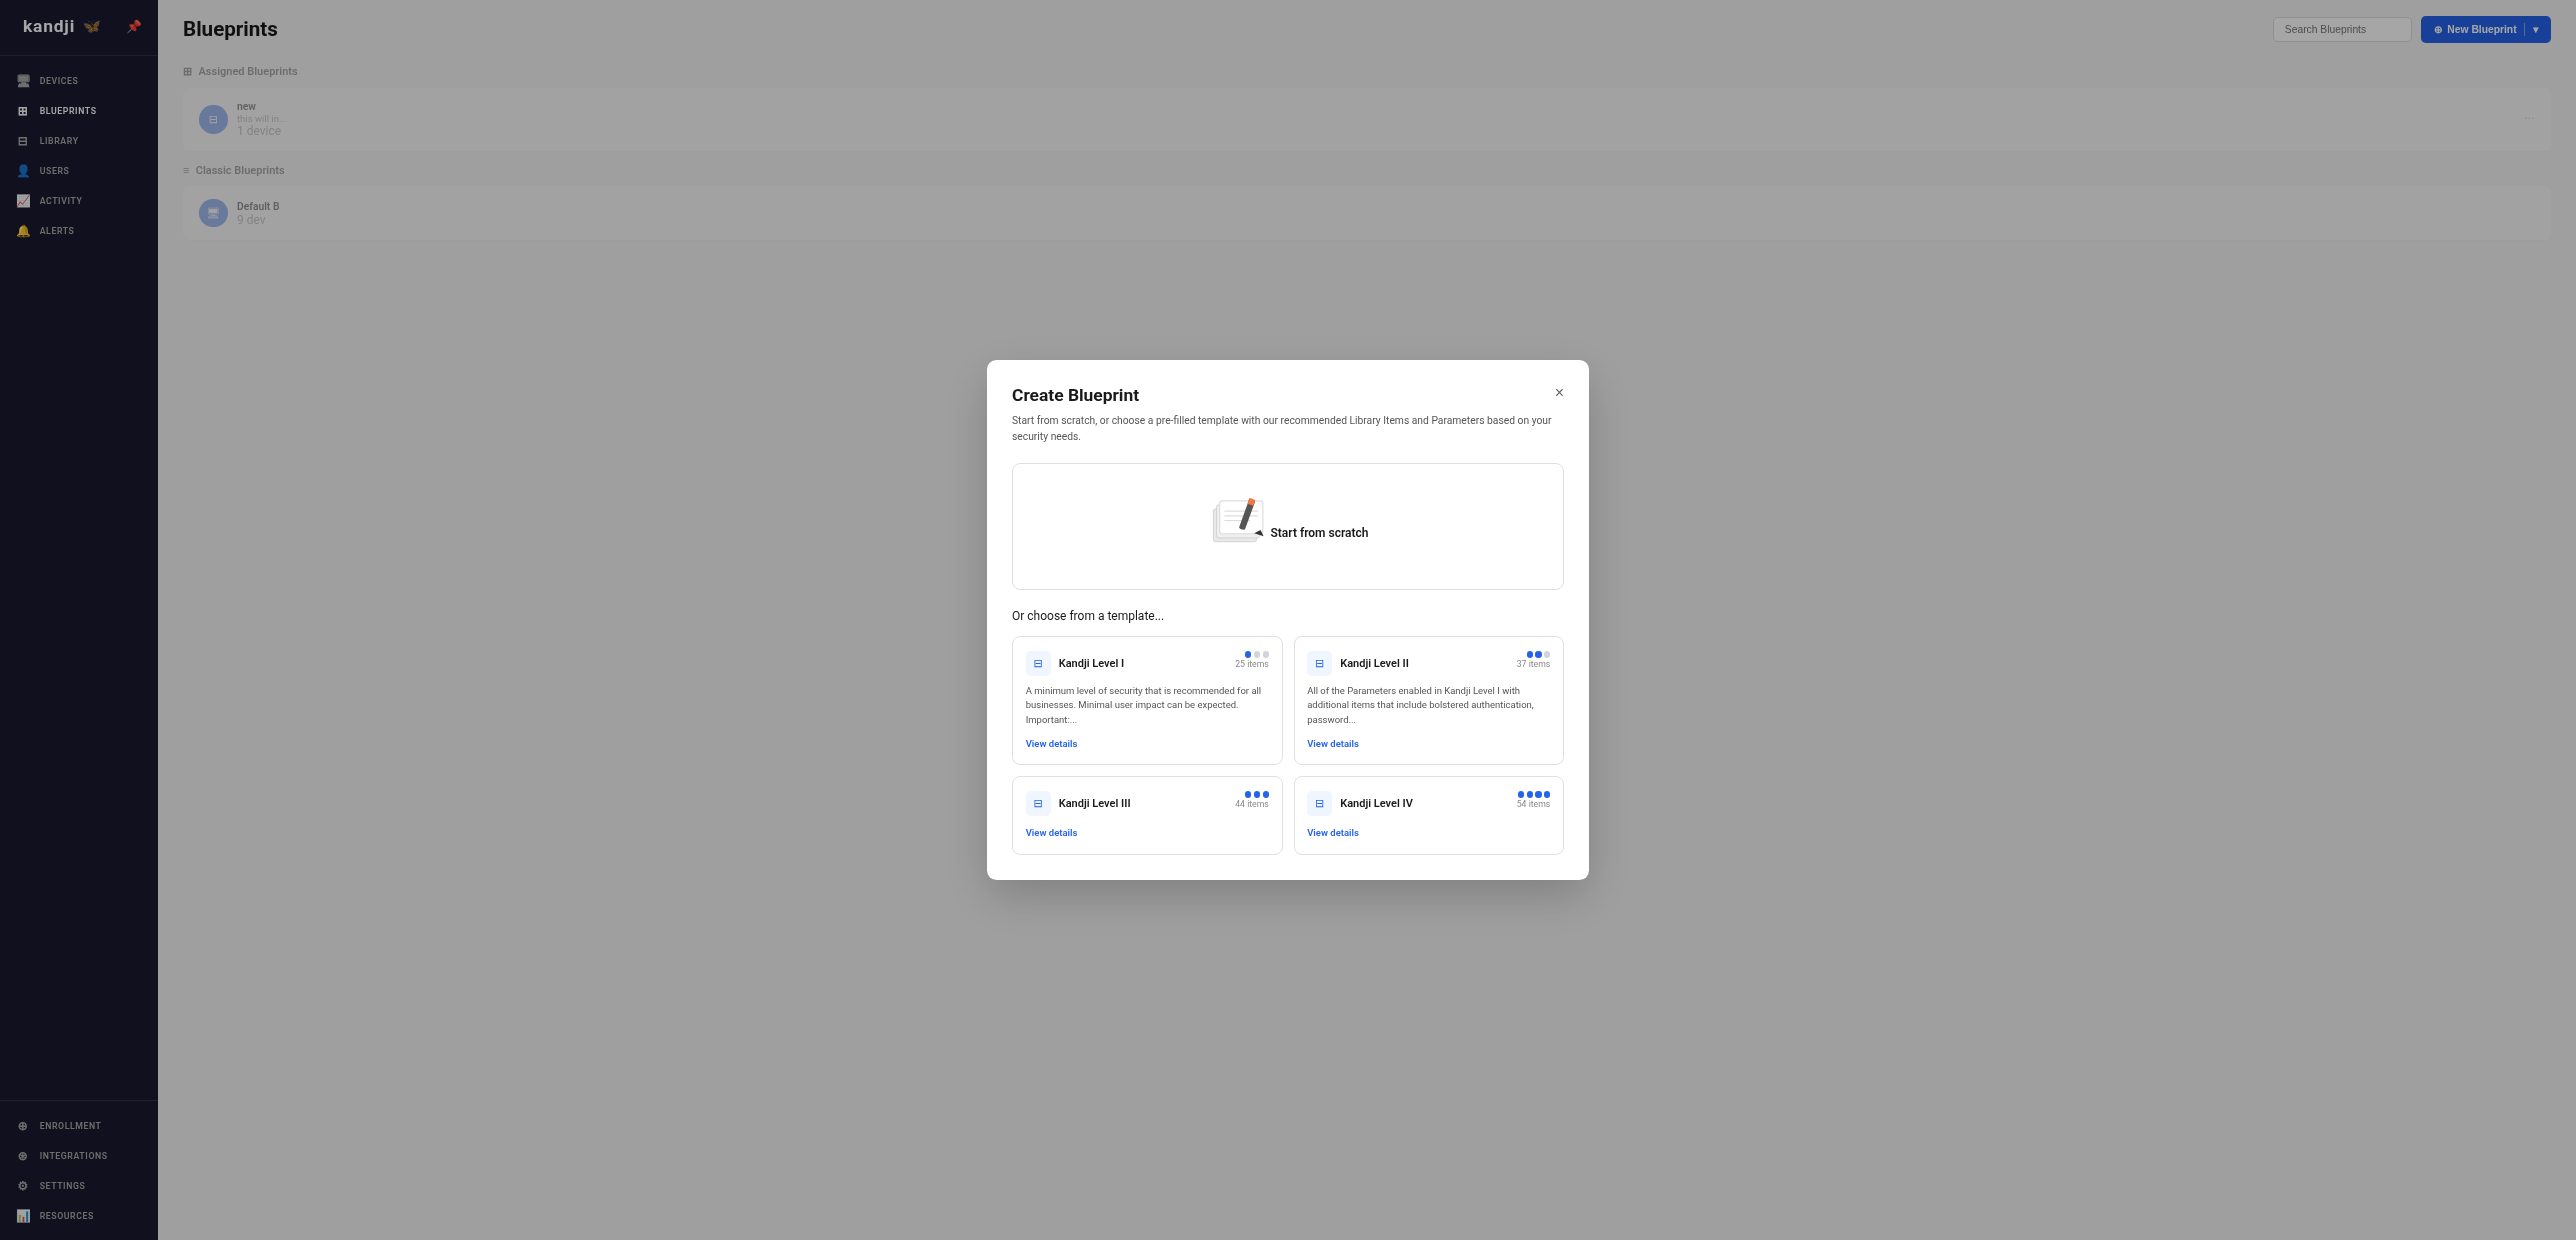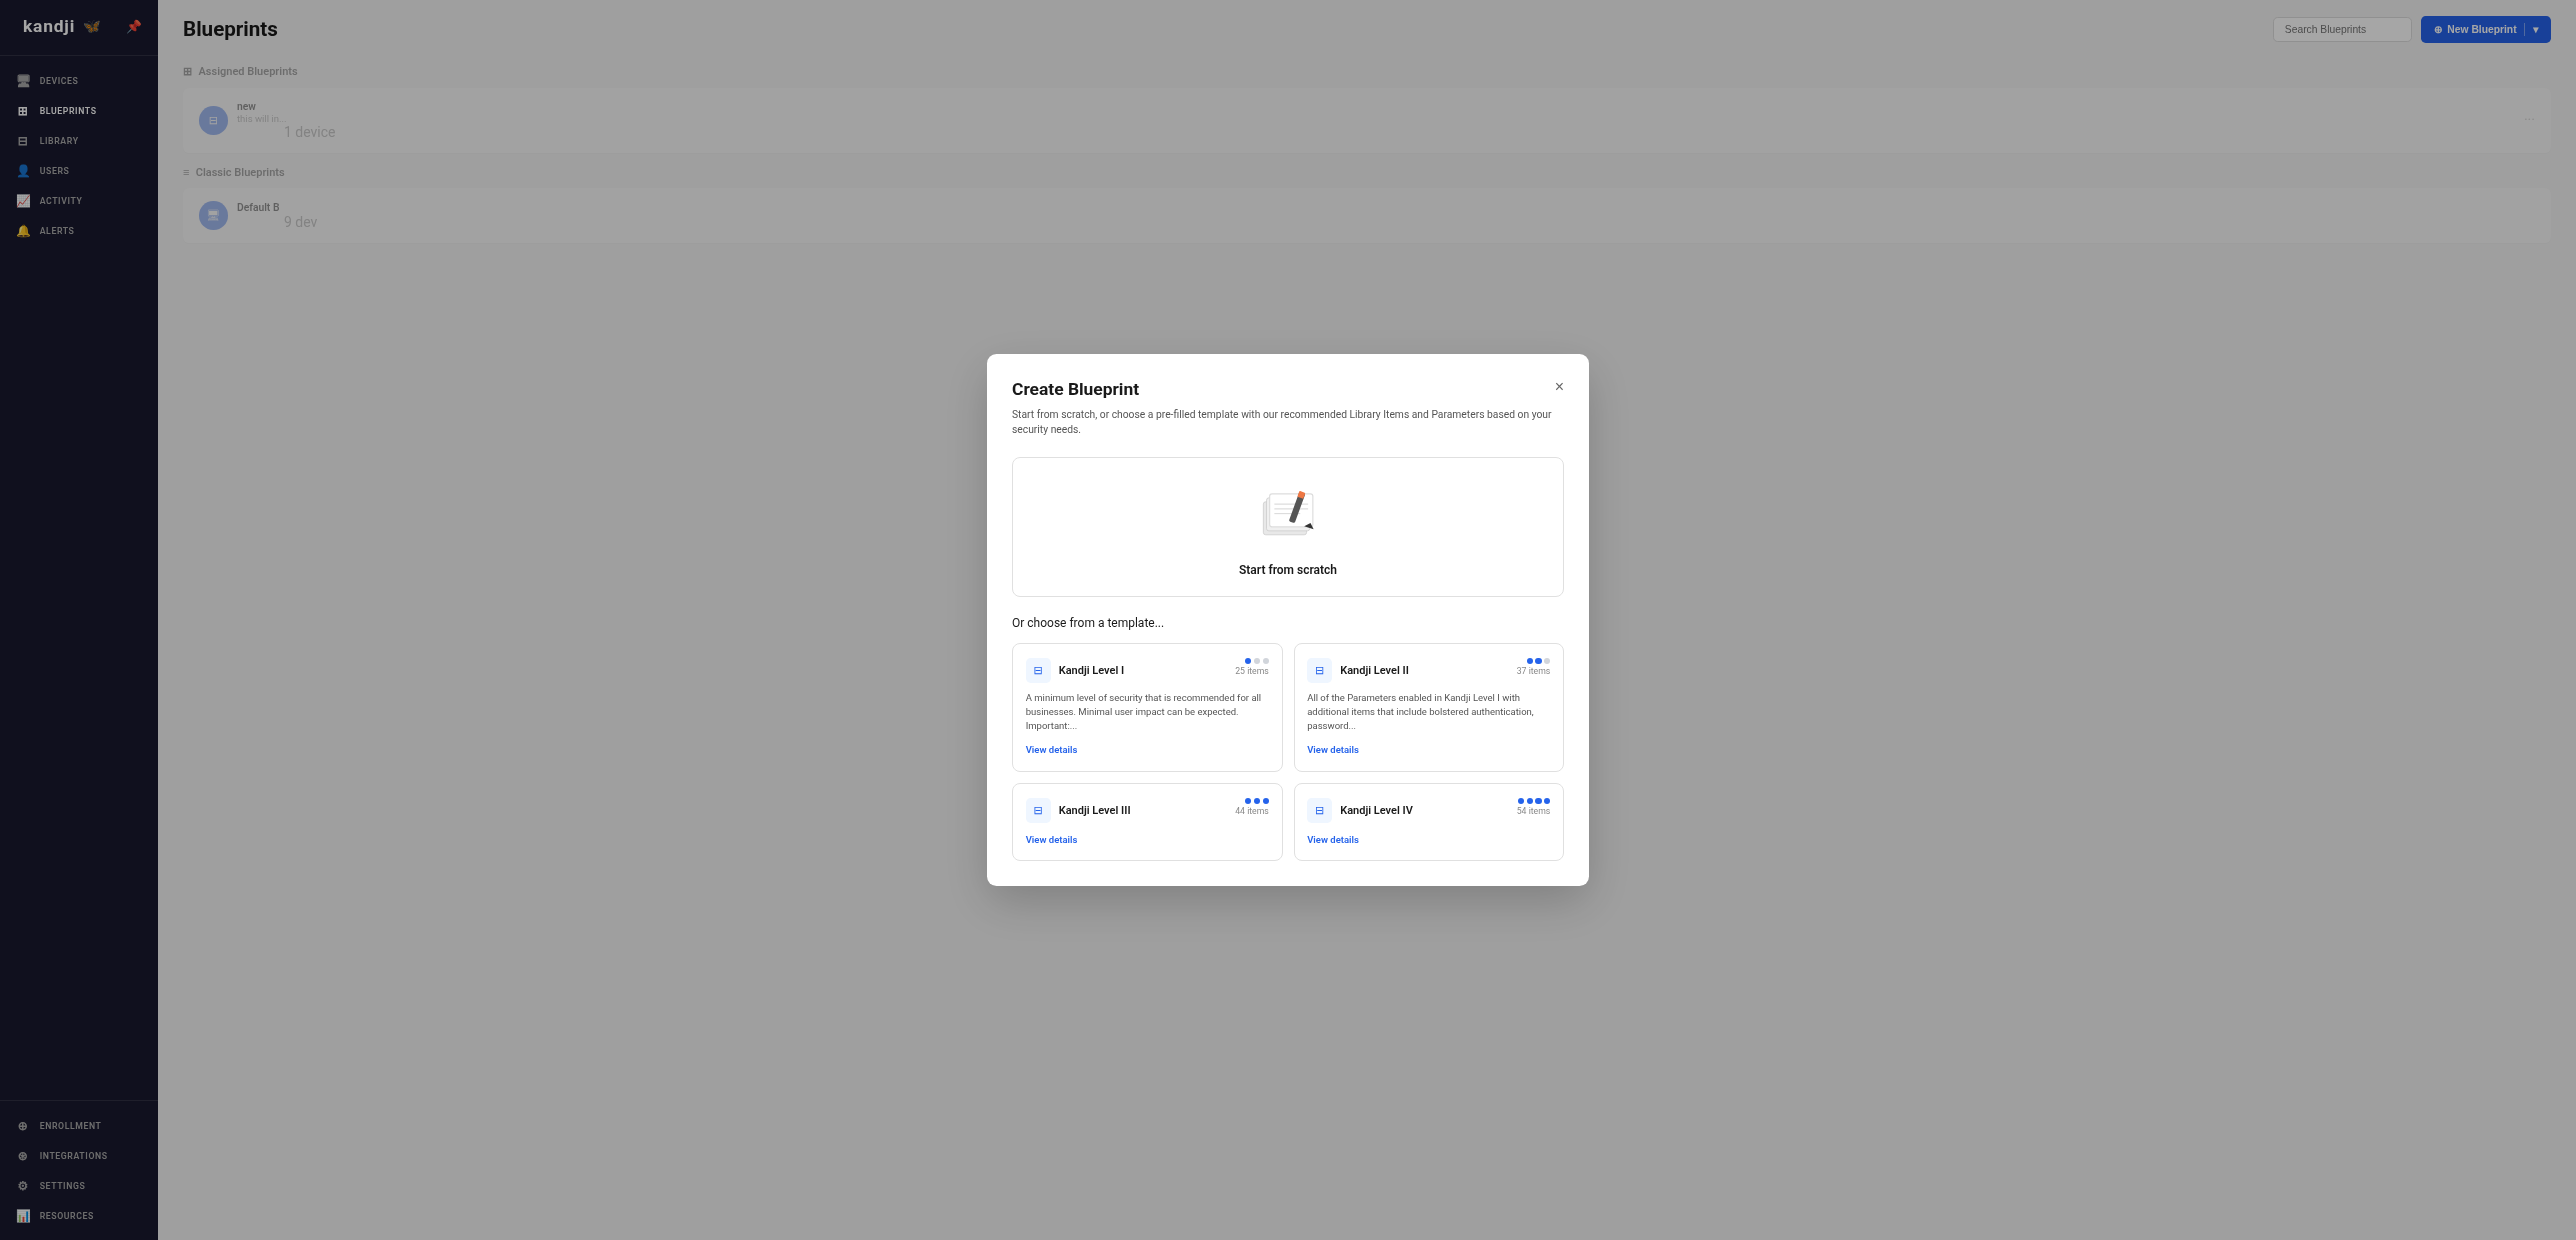--- a/index.html
+++ b/index.html
@@ -149,21 +149,21 @@
     }
     .bp-icon {
       width: 28.5px; height: 28.5px;
       background: #2563eb;
       border-radius: 50%;
       display: flex; align-items: center; justify-content: center;
       color: #fff; font-size: 11px; flex-shrink: 0;
     }
     .bp-name { font-size: 10.3px; font-weight: 600; }
     .bp-desc { font-size: 9.5px; color: #888; }
-    .bp-meta { font-size: 14px; color: #888; margin-left: 47px; }
+    .bp-meta { font-size: 12px; color: #888; }
     .bp-more { margin-left: auto; color: #aaa; font-size: 14.2px; cursor: pointer; }
 
     
     .modal-overlay {
       position: fixed;
       top: 0; left: 0; right: 0; bottom: 0;
       background: rgba(0,0,0,0.35);
       display: flex;
       align-items: center;
       justify-content: center;
@@ -203,21 +203,21 @@
       font-size: 10.3px;
       color: #555;
       margin-bottom: 19px;
       line-height: 1.5;
     }
     .scratch-card {
       border: 0.8px solid #e0e0e0;
       border-radius: 8px;
       padding: 32px 16px 19px;
       display: flex;
-      flex-direction: column;
+      flex-direction: row;
       align-items: center;
       justify-content: center;
       cursor: pointer;
       margin-bottom: 19px;
       transition: border-color 0.15s;
       min-height: 127px;
     }
     .scratch-illustration {
       font-size: 44px;
       margin-bottom: 11px;

